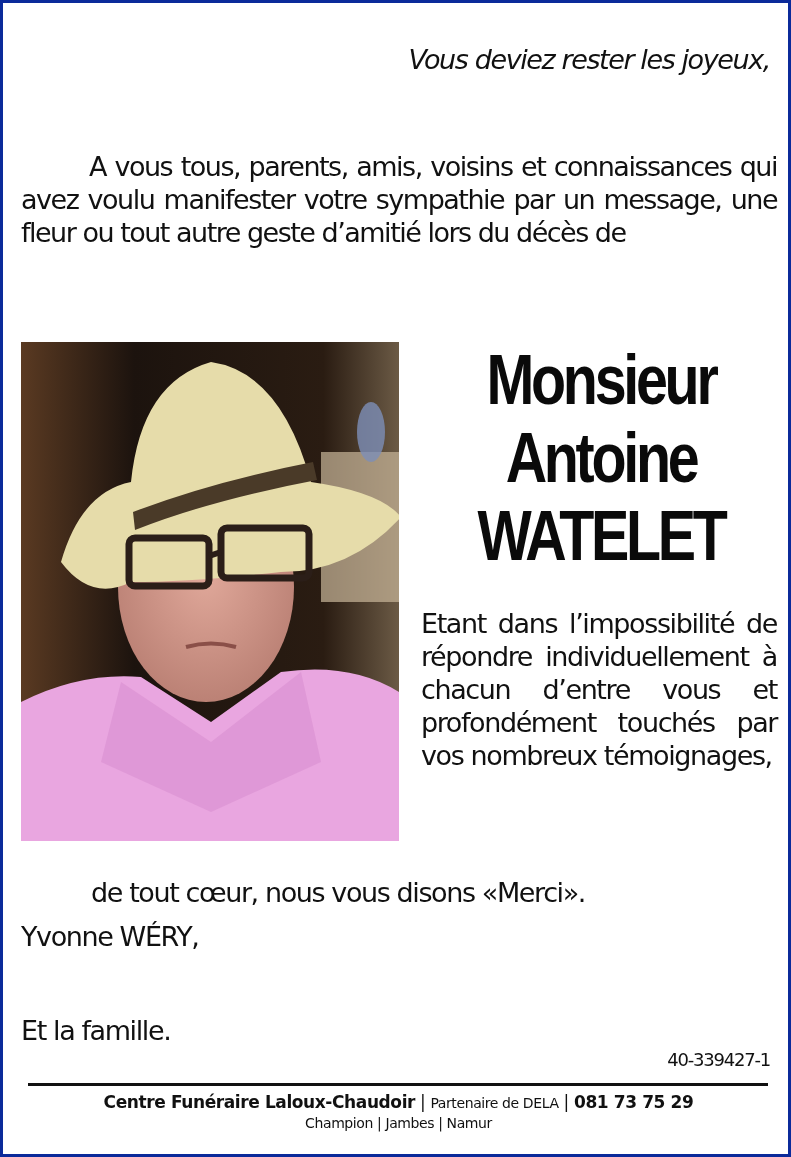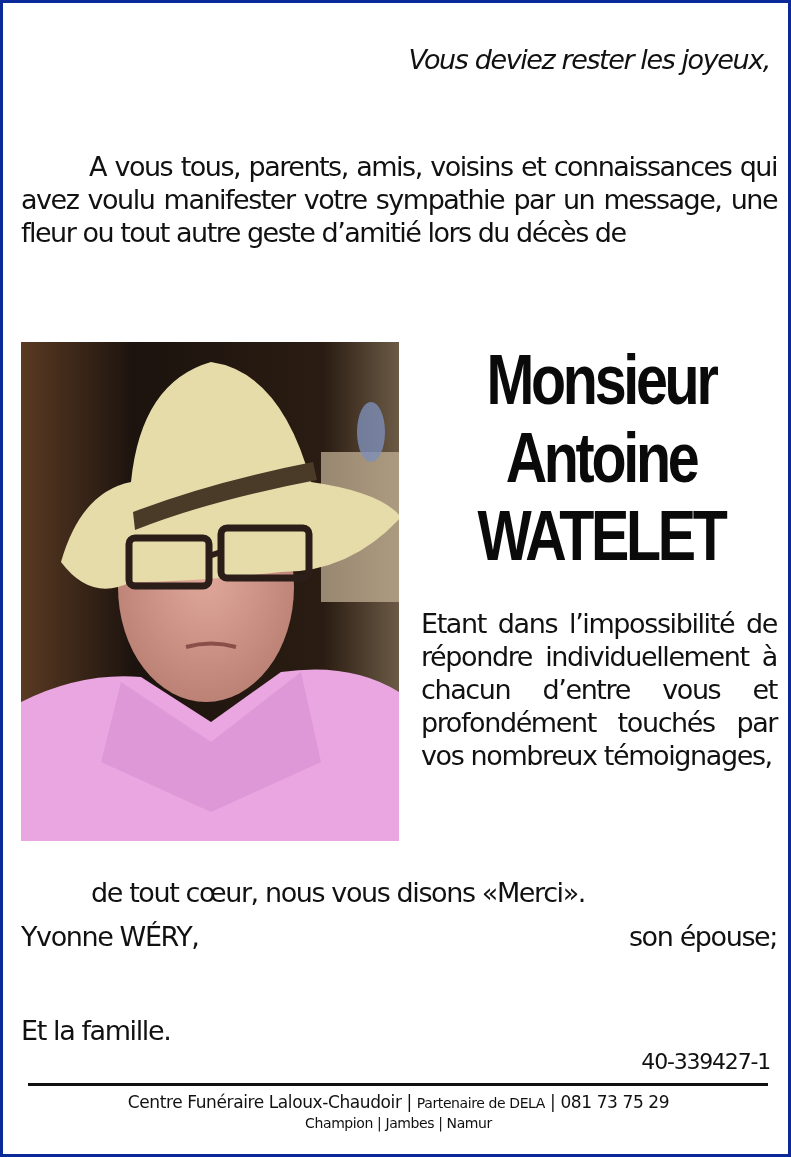--- a/index.html
+++ b/index.html
@@ -38,28 +38,28 @@
     position: absolute; left: 88px; top: 873px;
     font-size: 27px; line-height: 33px; letter-spacing: -1.4px;
   }
   .sig {
     position: absolute; left: 18px; width: 756px;
     font-size: 27px; line-height: 33px; letter-spacing: -1.4px;
     display: flex; justify-content: space-between;
   }
   .ref {
     position: absolute; right: 18px; top: 1046px;
-    font-size: 22px; letter-spacing: -1.2px;
+    font-size: 18px; letter-spacing: -1.2px;
   }
   .rule { position: absolute; left: 25px; top: 1080px; width: 740px; height: 3px; background: #111; }
   .footer1 {
     position: absolute; left: 0; top: 1089px; width: 791px; text-align: center;
     font-size: 17px; letter-spacing: -0.4px;
   }
-  .footer1 b { font-weight: normal; text-align: right; }
+  .footer1 b { font-weight: bold; text-align: right; }
   .footer1 .small { font-size: 14px; }
   .footer2 {
     position: absolute; left: 0; top: 1112px; width: 791px; text-align: center;
     font-size: 14px; letter-spacing: -0.4px;
   }
 </style>
 </head>
 <body>
 
 <div class="frame">
@@ -104,21 +104,20 @@
     <div>Antoine</div>
     <div>WATELET</div>
   </div>
 
   <div class="body2 txt">Etant dans l’impossibilité de répondre individuellement à chacun d’entre vous et profondément touchés par vos nombreux témoignages,</div>
 
   <div class="merci txt">de tout cœur, nous vous disons «Merci».</div>
 
   <div class="sig txt" style="top:917px">
     <span>Yvonne WÉRY,</span>
-    <span>son épouse;</span>
   </div>
   <div class="sig txt" style="top:1011px">
     <span>Et la famille.</span>
     <span></span>
   </div>
 
   <div class="ref txt">40-339427-1</div>
 
   <div class="rule"></div>
 

